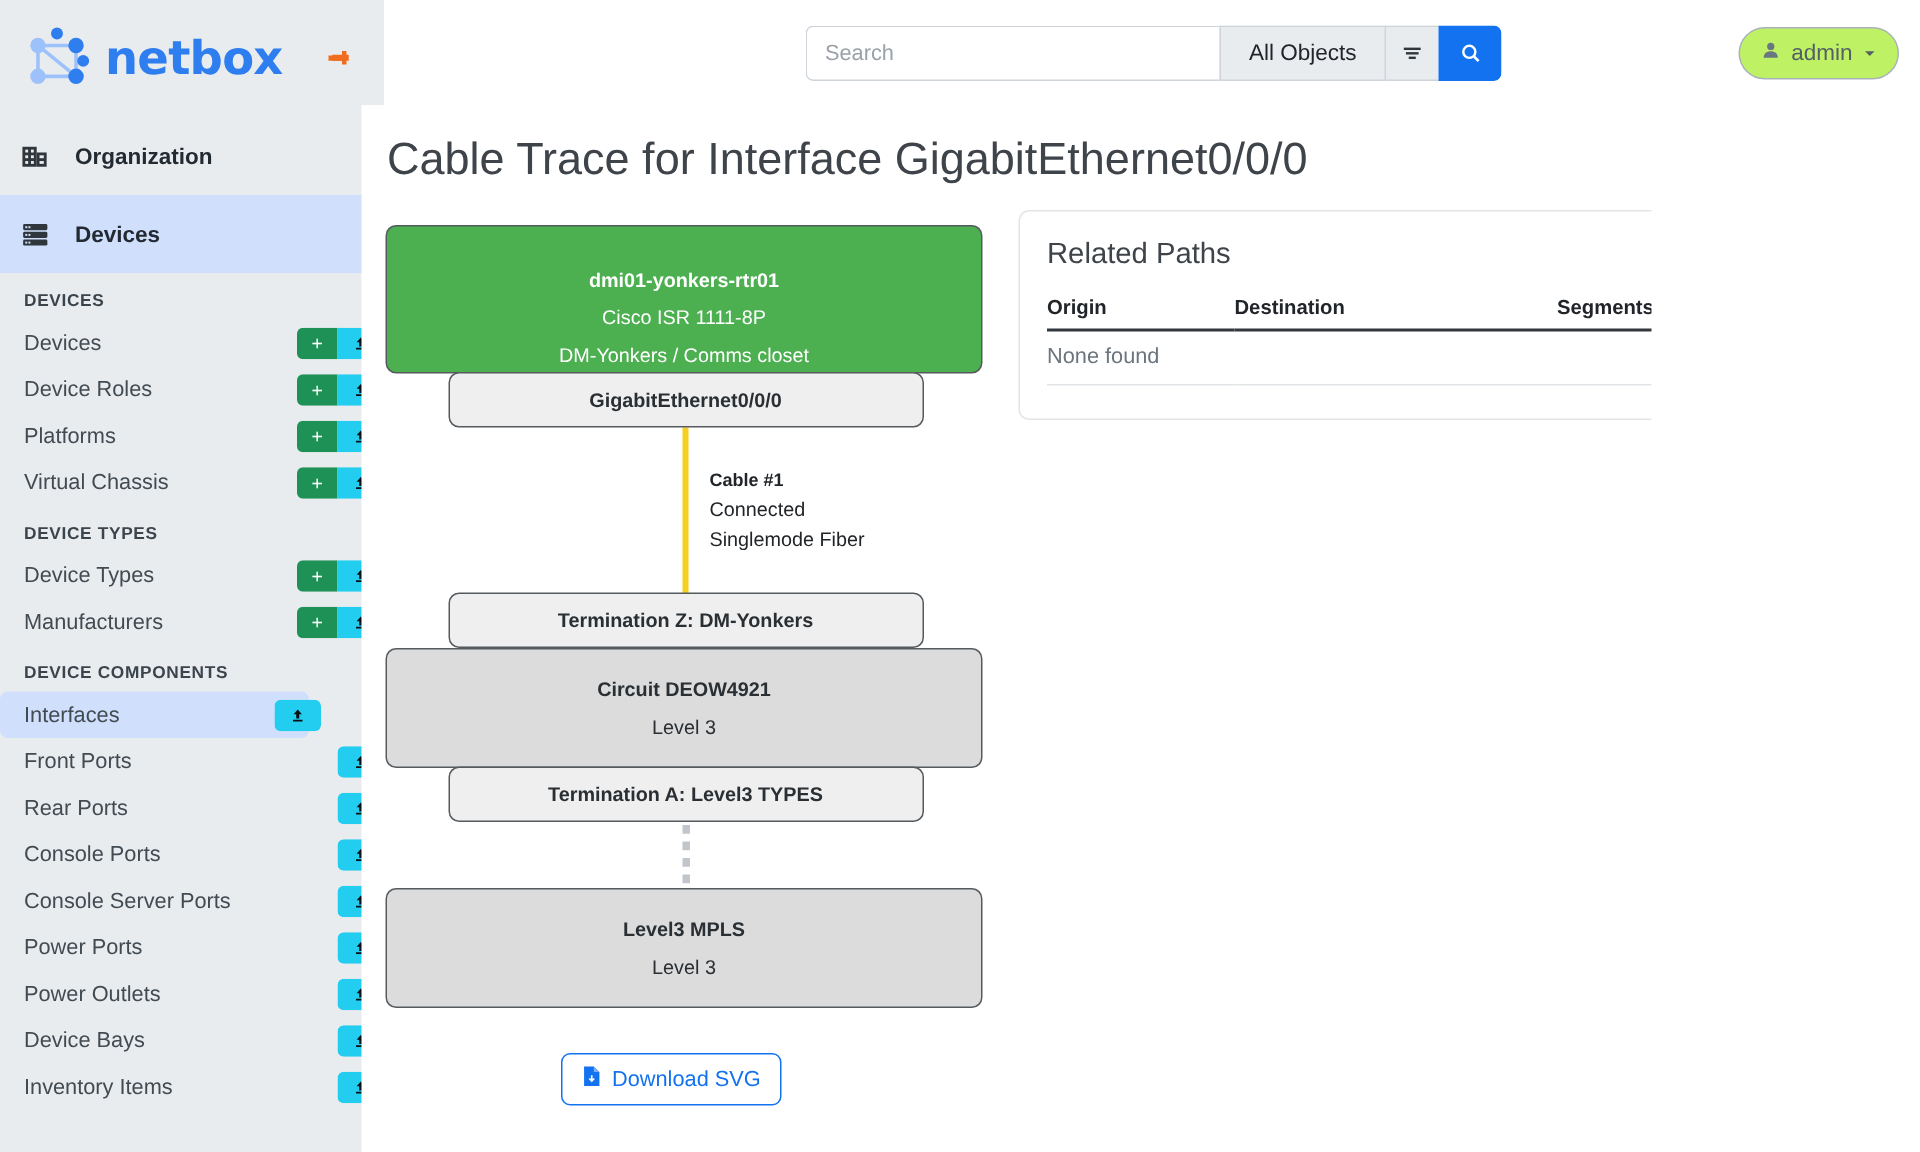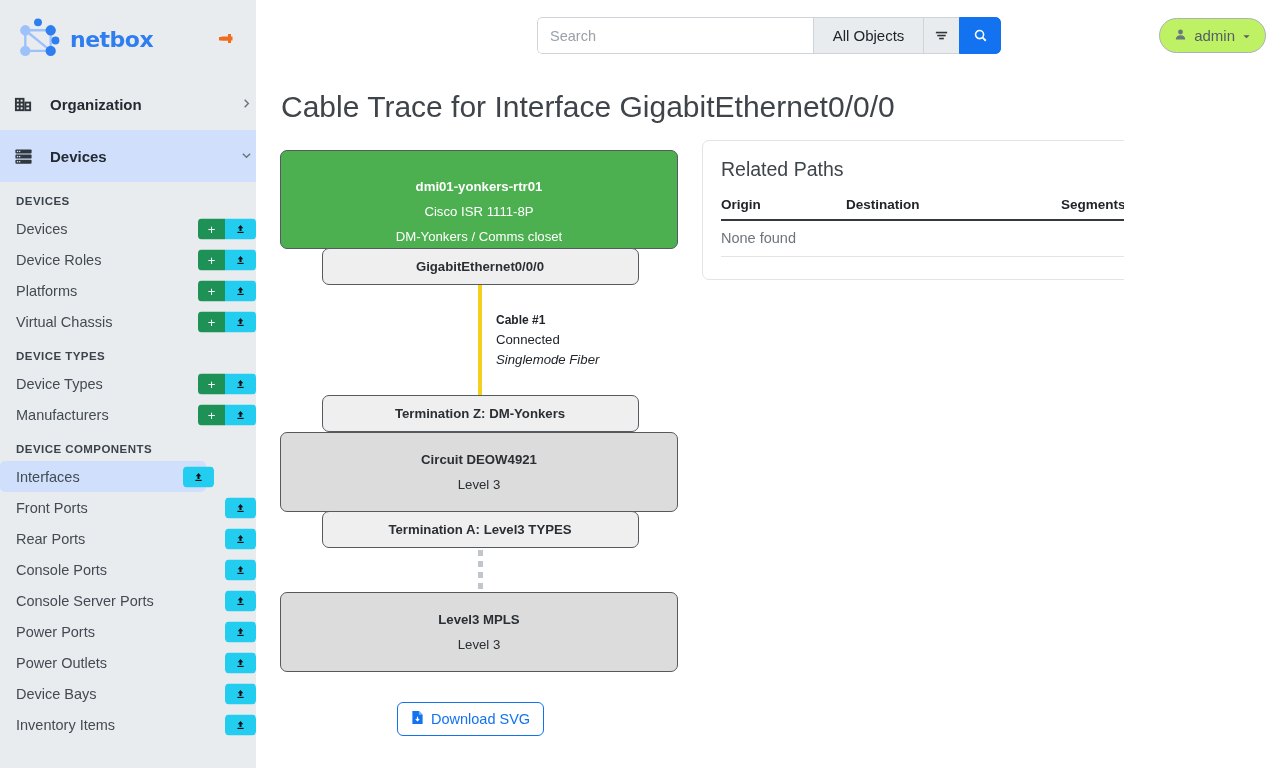--- a/index.html
+++ b/index.html
@@ -23,21 +23,21 @@
     overflow: hidden;
   }
   .brand-row {
     position: relative;
     height: 78px;
     display: flex; align-items: center;
     padding-left: 14px;
   }
   .brand-logo { width: 48px; height: 46px; flex: none; }
   .brand-word {
-    font-size: 22px; font-weight: 700; color: #2f7ef0;
+    font-size: 31px; font-weight: 700; color: #2f7ef0;
     letter-spacing: -0.5px; margin-left: 8px;
     font-family: "DejaVu Sans", sans-serif;
   }
   .pin-btn {
     position: absolute; right: 22px; top: 30px;
     width: 18px; height: 18px; cursor: pointer;
   }
 
   .nav-group {
     display: flex; align-items: center;
@@ -125,21 +125,21 @@
   .user-menu {
     position: absolute; right: 14px; top: 18px;
     display: flex; align-items: center; gap: 7px;
     height: 35px; padding: 0 14px;
     border: 1px solid #a9b2ba; border-radius: 18px;
     font-size: 15px; color: #555e66; cursor: pointer; background:#bef264;
   }
 
   
   #main {
-    position: absolute; left: 264px; top: 70px; width: 860px; height: 698px;
+    position: absolute; left: 241px; top: 70px; width: 860px; height: 698px;
     background: #fff; overflow: hidden;
   }
   .page-title {
     position: absolute; left: 17px; top: 0;
     font-size: 30px; color: #3e444a; font-weight: 400;
     white-space: nowrap;
   }
 
   
   #trace { position: absolute; left: 16px; top: 80px; width: 400px; }
@@ -184,21 +184,21 @@
   .cable-line {
     position: absolute; left: 198px; top: 0;
     width: 4px; height: 111px; background: #f5d020;
   }
   .cable-label {
     position: absolute; left: 216px; top: 25px;
     text-align: left; color: #212529;
   }
   .cable-label .cl1 { font-size: 12px; font-weight: 700; line-height: 20px; }
   .cable-label .cl2 { font-size: 13.2px; font-weight: 400; line-height: 20px; }
-  .cable-label .cl3 { font-size: 13.2px; font-weight: 400; line-height: 20px; font-style: italic; }
+  .cable-label .cl3 { font-size: 13.2px; font-weight: 400; line-height: 20px; }
 
   .gap-seg { position: relative; height: 44px; }
   .gap-line {
     position: absolute; left: 198px; top: 2px;
     width: 5px; height: 40px;
     background-image: linear-gradient(#c0c6cc 55%, rgba(255,255,255,0) 0%);
     background-size: 5px 11px; background-repeat: repeat-y;
   }
 
   .dl-btn {

